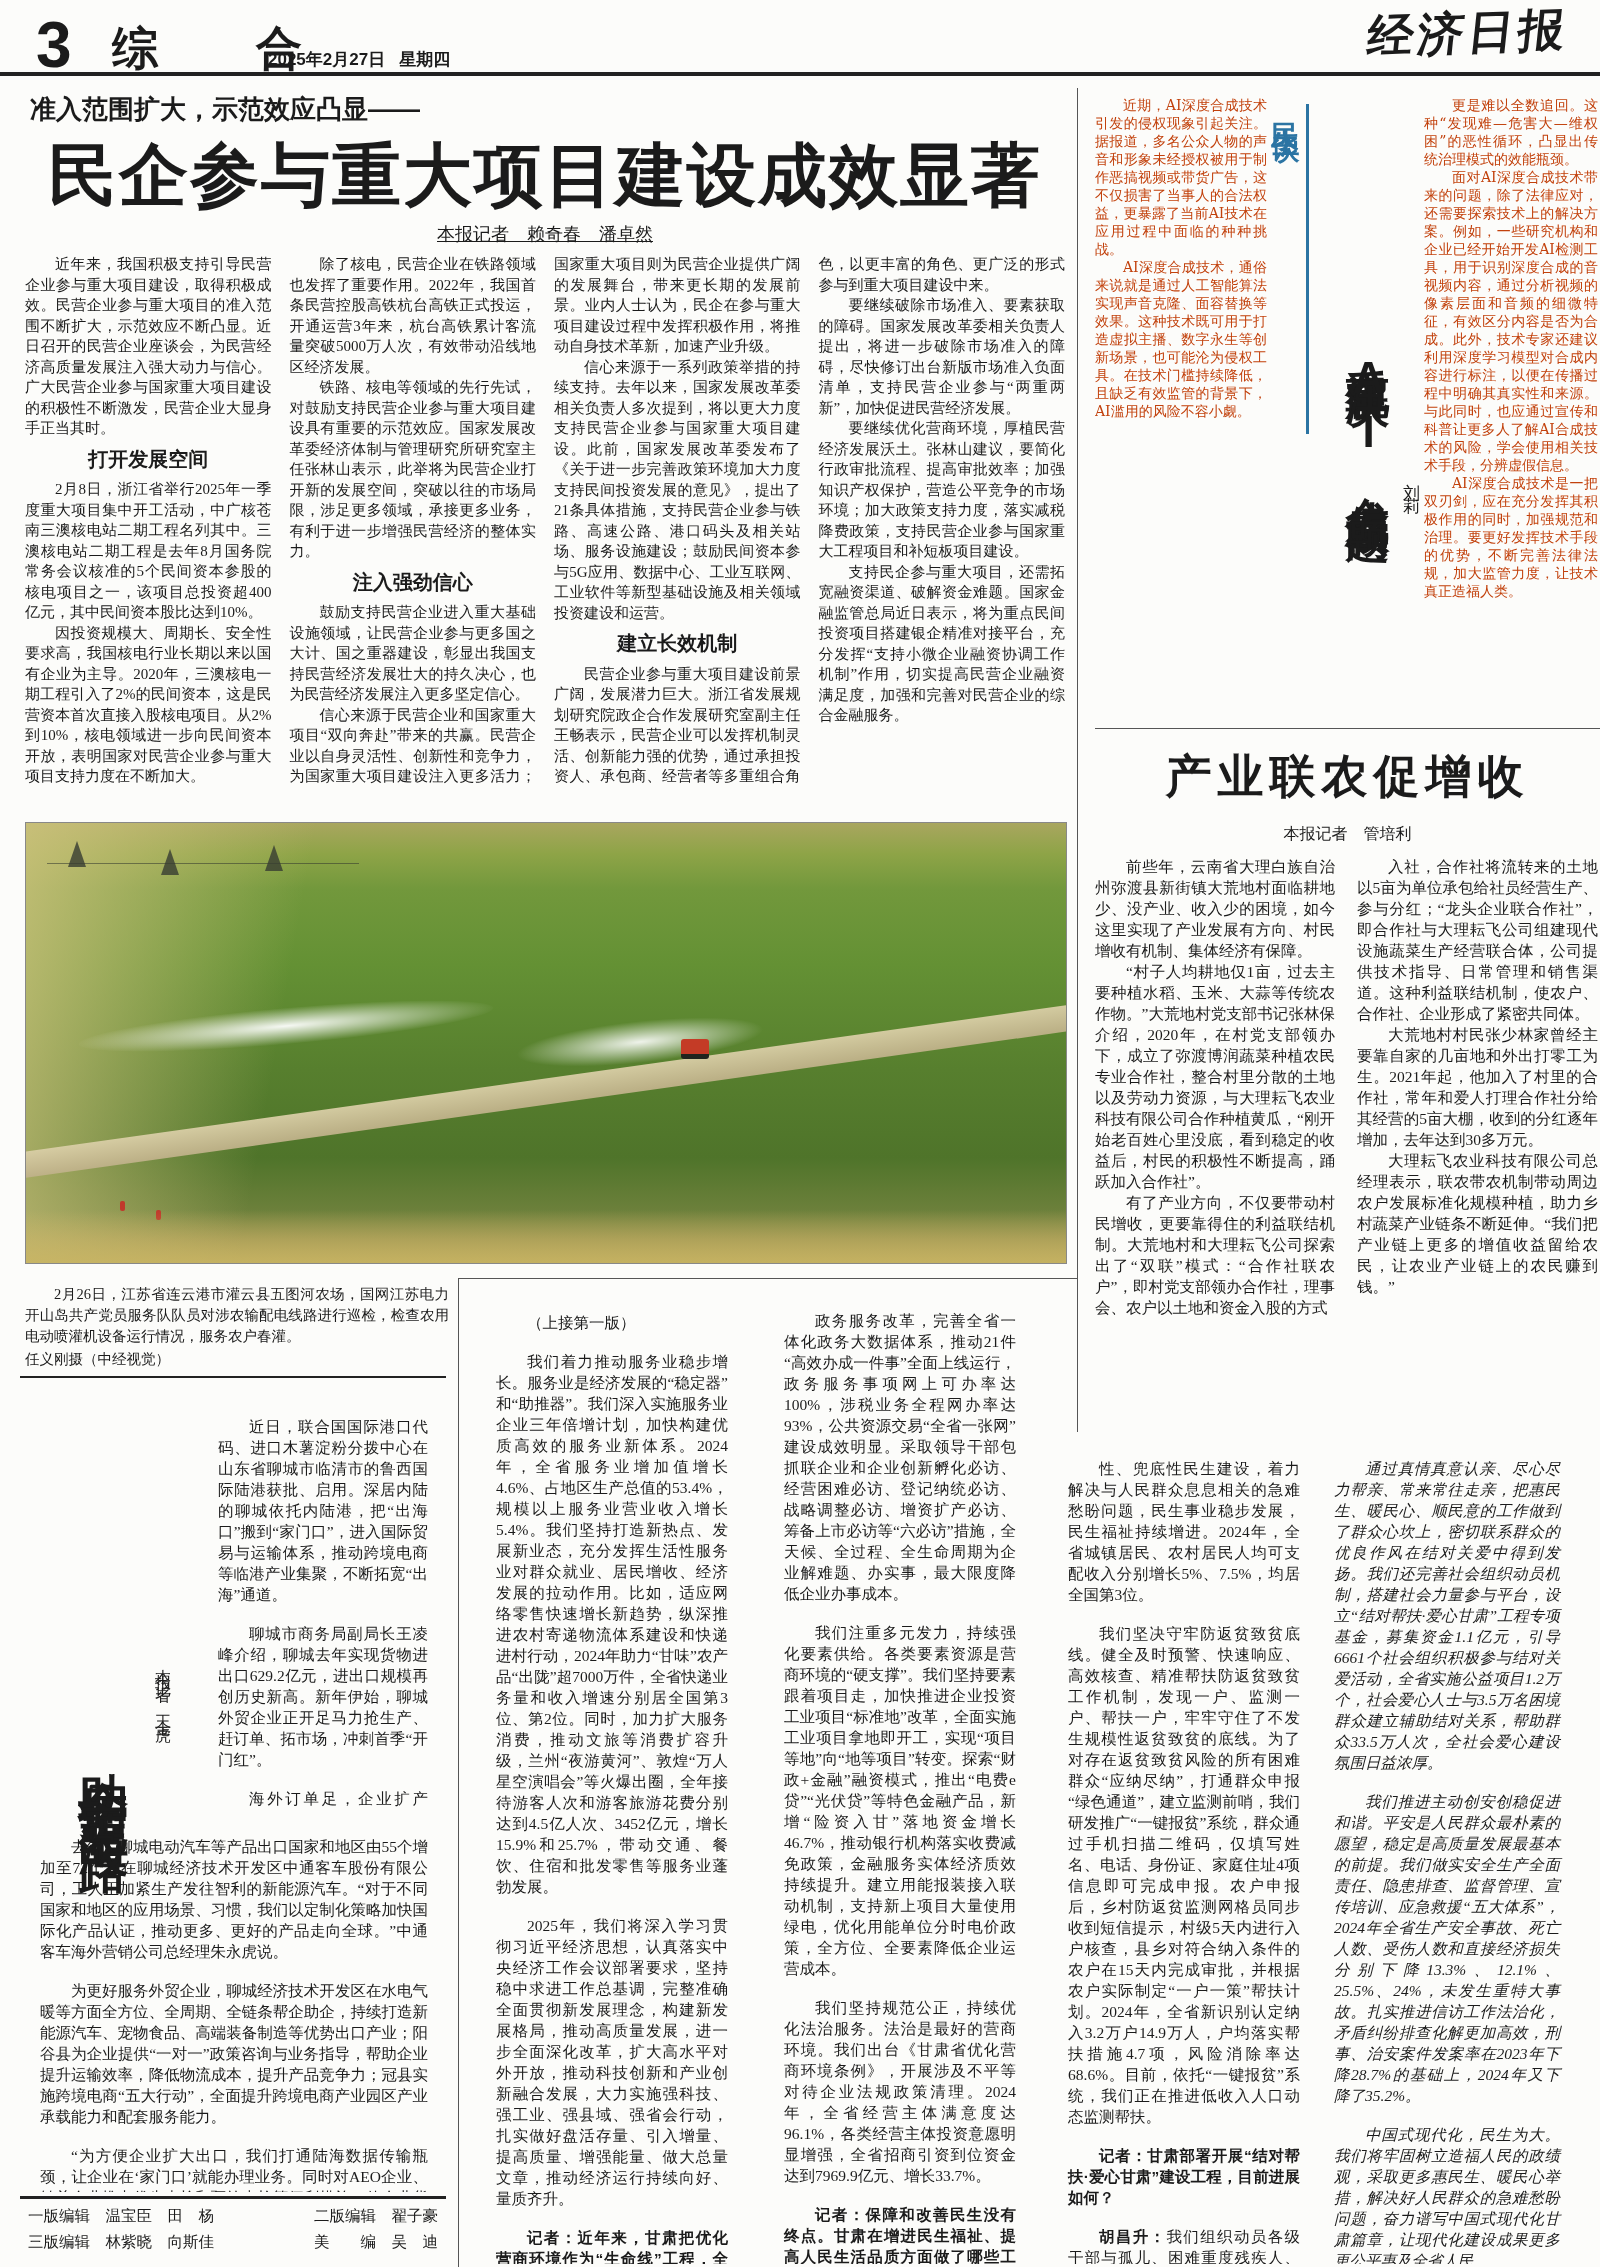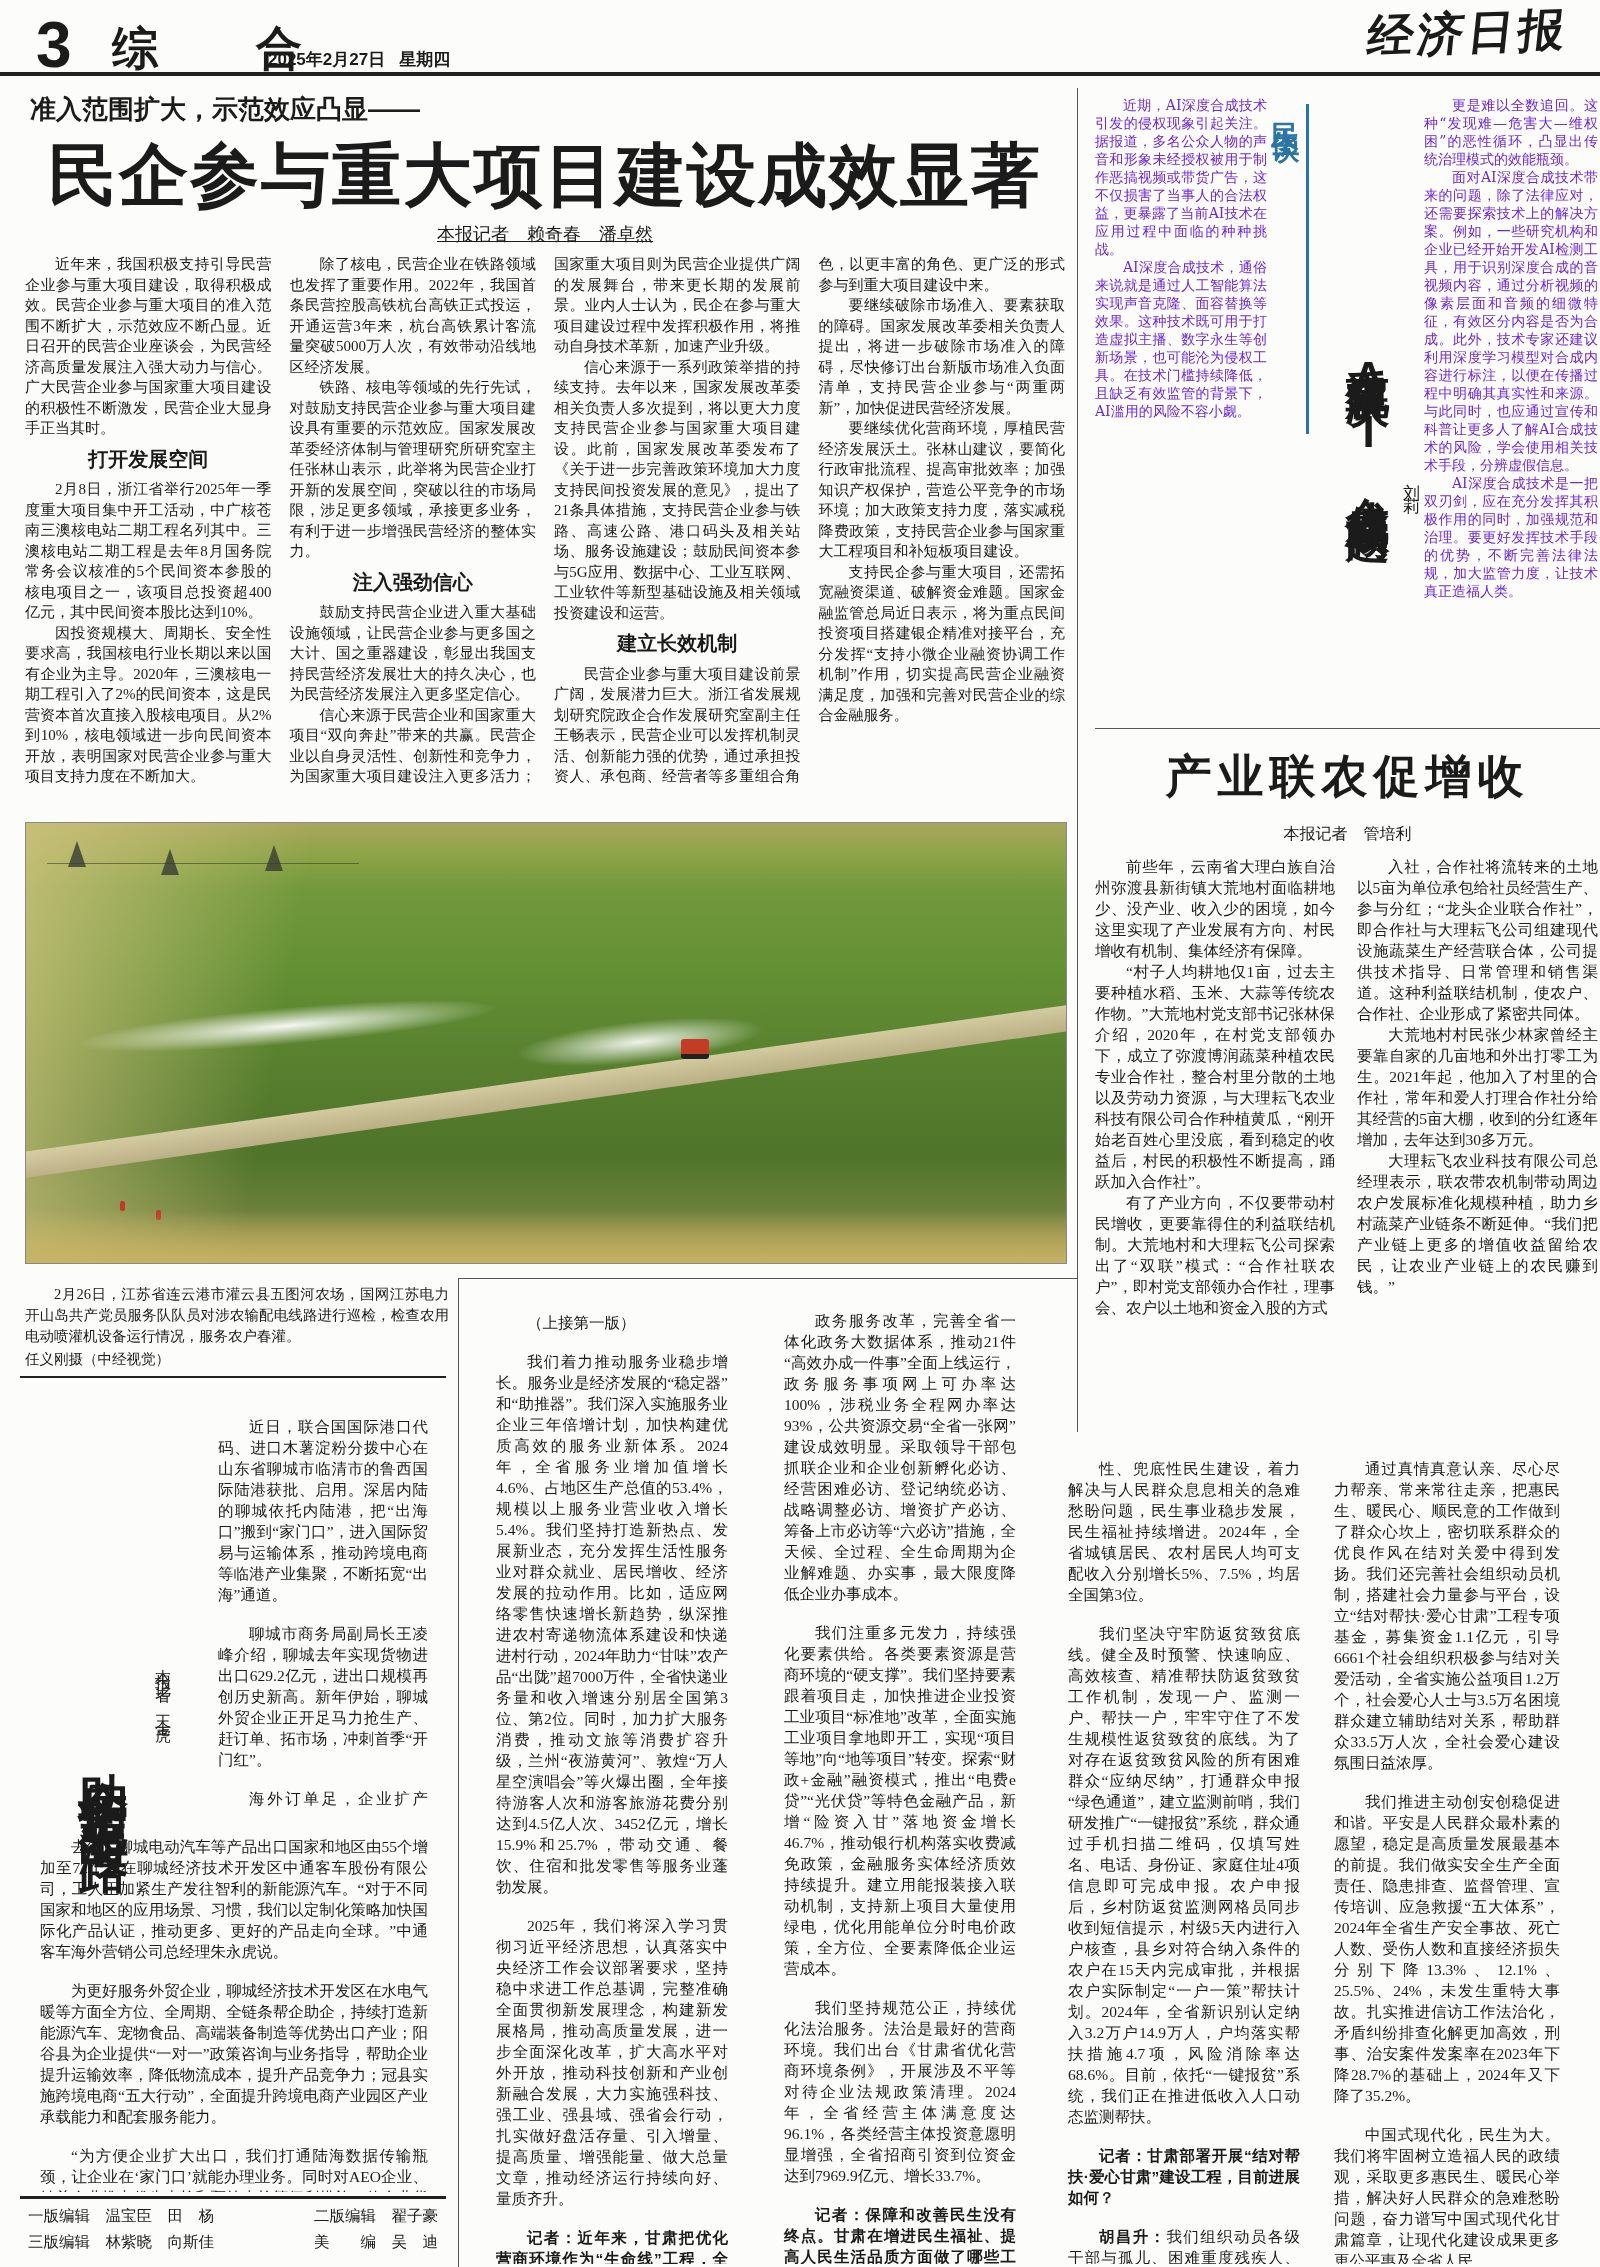--- a/index.html
+++ b/index.html
@@ -53,21 +53,21 @@
   .caption .cap-text{text-indent:2em;margin:0;}
   .credit{margin:2px 6px 0 0;}
   
   .v1{left:1077px;top:88px;width:1px;height:1344px;background:#555;}
   .v2{left:458px;top:1278px;width:1px;height:989px;background:#555;}
   .h-ai{left:1095px;top:728px;width:505px;height:1px;background:#555;}
   .h-box{left:458px;top:1278px;width:620px;height:1px;background:#555;}
   .h-chuhai{left:20px;top:1376px;width:426px;height:2px;background:#222;}
   .h-foot{left:20px;top:2196px;width:426px;height:3px;background:#222;}
   
-  .ms-col{font-size:14px;line-height:18px;text-align:justify;color:#6d28d9;overflow:hidden;
+  .ms-col{font-size:14px;line-height:18px;text-align:justify;color:#c2410c;overflow:hidden;
     font-family:"DejaVu Serif",serif;}
   .ms-col p{margin:0;text-indent:2em;}
   .ms-col1{left:1095px;top:96px;width:172px;height:628px;}
   .ms-col2{left:1424px;top:96px;width:174px;height:628px;}
   .ms-label{left:1270px;top:100px;width:34px;font-size:28px;font-weight:700;
     writing-mode:vertical-rl;text-orientation:upright;letter-spacing:6px;
     font-family:"Liberation Sans",sans-serif;}
   .ms-line{left:1306px;top:104px;width:3px;height:330px;}
   .ms-headline{left:1312px;top:100px;width:86px;height:624px;font-size:44px;font-weight:800;
     writing-mode:vertical-rl;text-orientation:upright;letter-spacing:5px;
@@ -87,21 +87,21 @@
     font-family:"Liberation Sans",sans-serif;display:flex;justify-content:center;}
   .ch-byline{left:152px;top:1656px;font-size:16px;writing-mode:vertical-rl;
     text-orientation:upright;letter-spacing:6px;}
   .ch-top{left:200px;top:1398px;width:246px;height:414px;}
   .ch-bottom{left:22px;top:1818px;width:424px;height:374px;}
   
   .iv-col{font-size:15.5px;line-height:21px;text-align:justify;overflow:hidden;}
   .iv-c1{left:478px;top:1294px;width:268px;height:970px;}
   .iv-c2{left:766px;top:1292px;width:268px;height:972px;}
   .iv-c3{left:1050px;top:1440px;width:268px;height:824px;}
-  .iv-c4{left:1316px;top:1440px;width:262px;height:824px;}
+  .iv-c4{left:1316px;top:1440px;width:262px;height:824px;font-style:italic;}
   .iv-col p,.ch-top p,.ch-bottom p{margin:18px;text-indent:2em;}
   p.q{font-weight:700;font-family:"Liberation Sans",sans-serif;}
   p.cont{font-weight:400;}
   
   .foot-row{left:20px;width:426px;display:flex;justify-content:space-between;
     padding:0 8px;box-sizing:border-box;font-size:15.5px;}
   .f1{top:2206px;} .f2{top:2232px;}
 </style>
 </head>
 <body>

